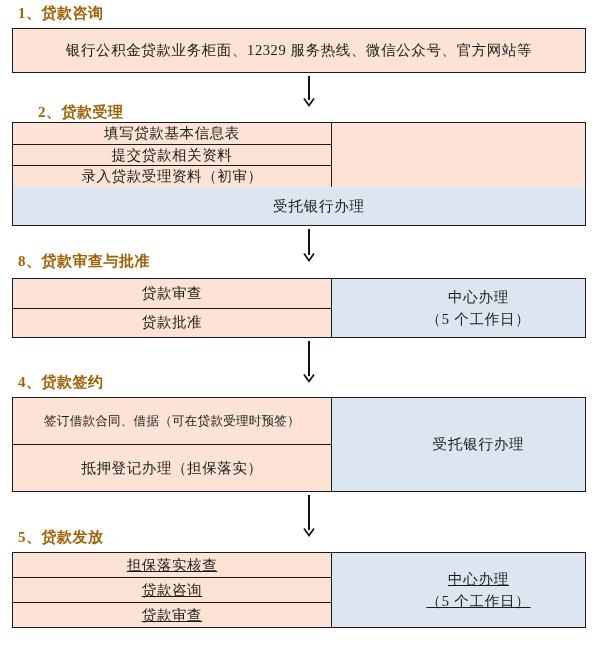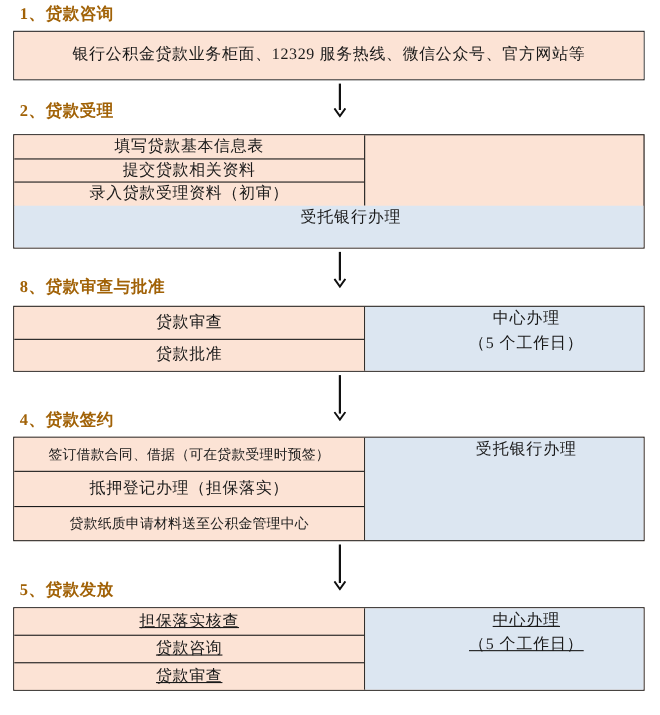--- a/index.html
+++ b/index.html
@@ -60,21 +60,21 @@
     width: 100%;
     border-right: none;
   }
   .col-right {
     flex: 1 1 auto;
     box-sizing: border-box;
     background: #dce6f1;
     display: flex;
     flex-direction: column;
     align-items: center;
-    justify-content: flex-start;
+    justify-content: center;
     text-align: center;
     padding-left: 40px;
   }
 
   .task-row {
     flex: 1 1 0;
     display: flex;
     align-items: center;
     justify-content: center;
     text-align: center;
@@ -130,21 +130,21 @@
 
   <div class="arrow" style="top:76px; height:31px;">
     <div class="shaft" style="height:24px;"></div>
     <div class="head" style="top:22px;">
       <svg width="12" height="9" viewBox="0 0 12 9">
         <path d="M1 0.5 L6 7.5 L11 0.5" fill="none" stroke="#111111" stroke-width="1.7"></path>
       </svg>
     </div>
   </div>
 
-  <div class="step-heading" style="top:92px;">2、贷款受理</div>
+  <div class="step-heading" style="top:103px;margin-left:20px;">2、贷款受理</div>
 
   <div class="step-block" style="top:122px; height:104px;flex-direction:column;">
     <div class="col-left">
       <div class="task-row">填写贷款基本信息表</div>
       <div class="task-row">提交贷款相关资料</div>
       <div class="task-row">录入贷款受理资料（初审）</div>
     </div>
     <div class="col-right">
       <div class="owner-line">受托银行办理</div>
     </div>
@@ -180,21 +180,20 @@
       </svg>
     </div>
   </div>
 
   <div class="step-heading" style="top:373px;">4、贷款签约</div>
 
   <div class="step-block" style="top:397px; height:95px;">
     <div class="col-left">
       <div class="task-row small">签订借款合同、借据（可在贷款受理时预签）</div>
       <div class="task-row">抵押登记办理（担保落实）</div>
-      <div class="task-row small">贷款纸质申请材料送至公积金管理中心</div>
     </div>
     <div class="col-right">
       <div class="owner-line">受托银行办理</div>
     </div>
   </div>
 
   <div class="arrow" style="top:495px; height:42px;">
     <div class="shaft" style="height:35px;"></div>
     <div class="head" style="top:33px;">
       <svg width="12" height="9" viewBox="0 0 12 9">

